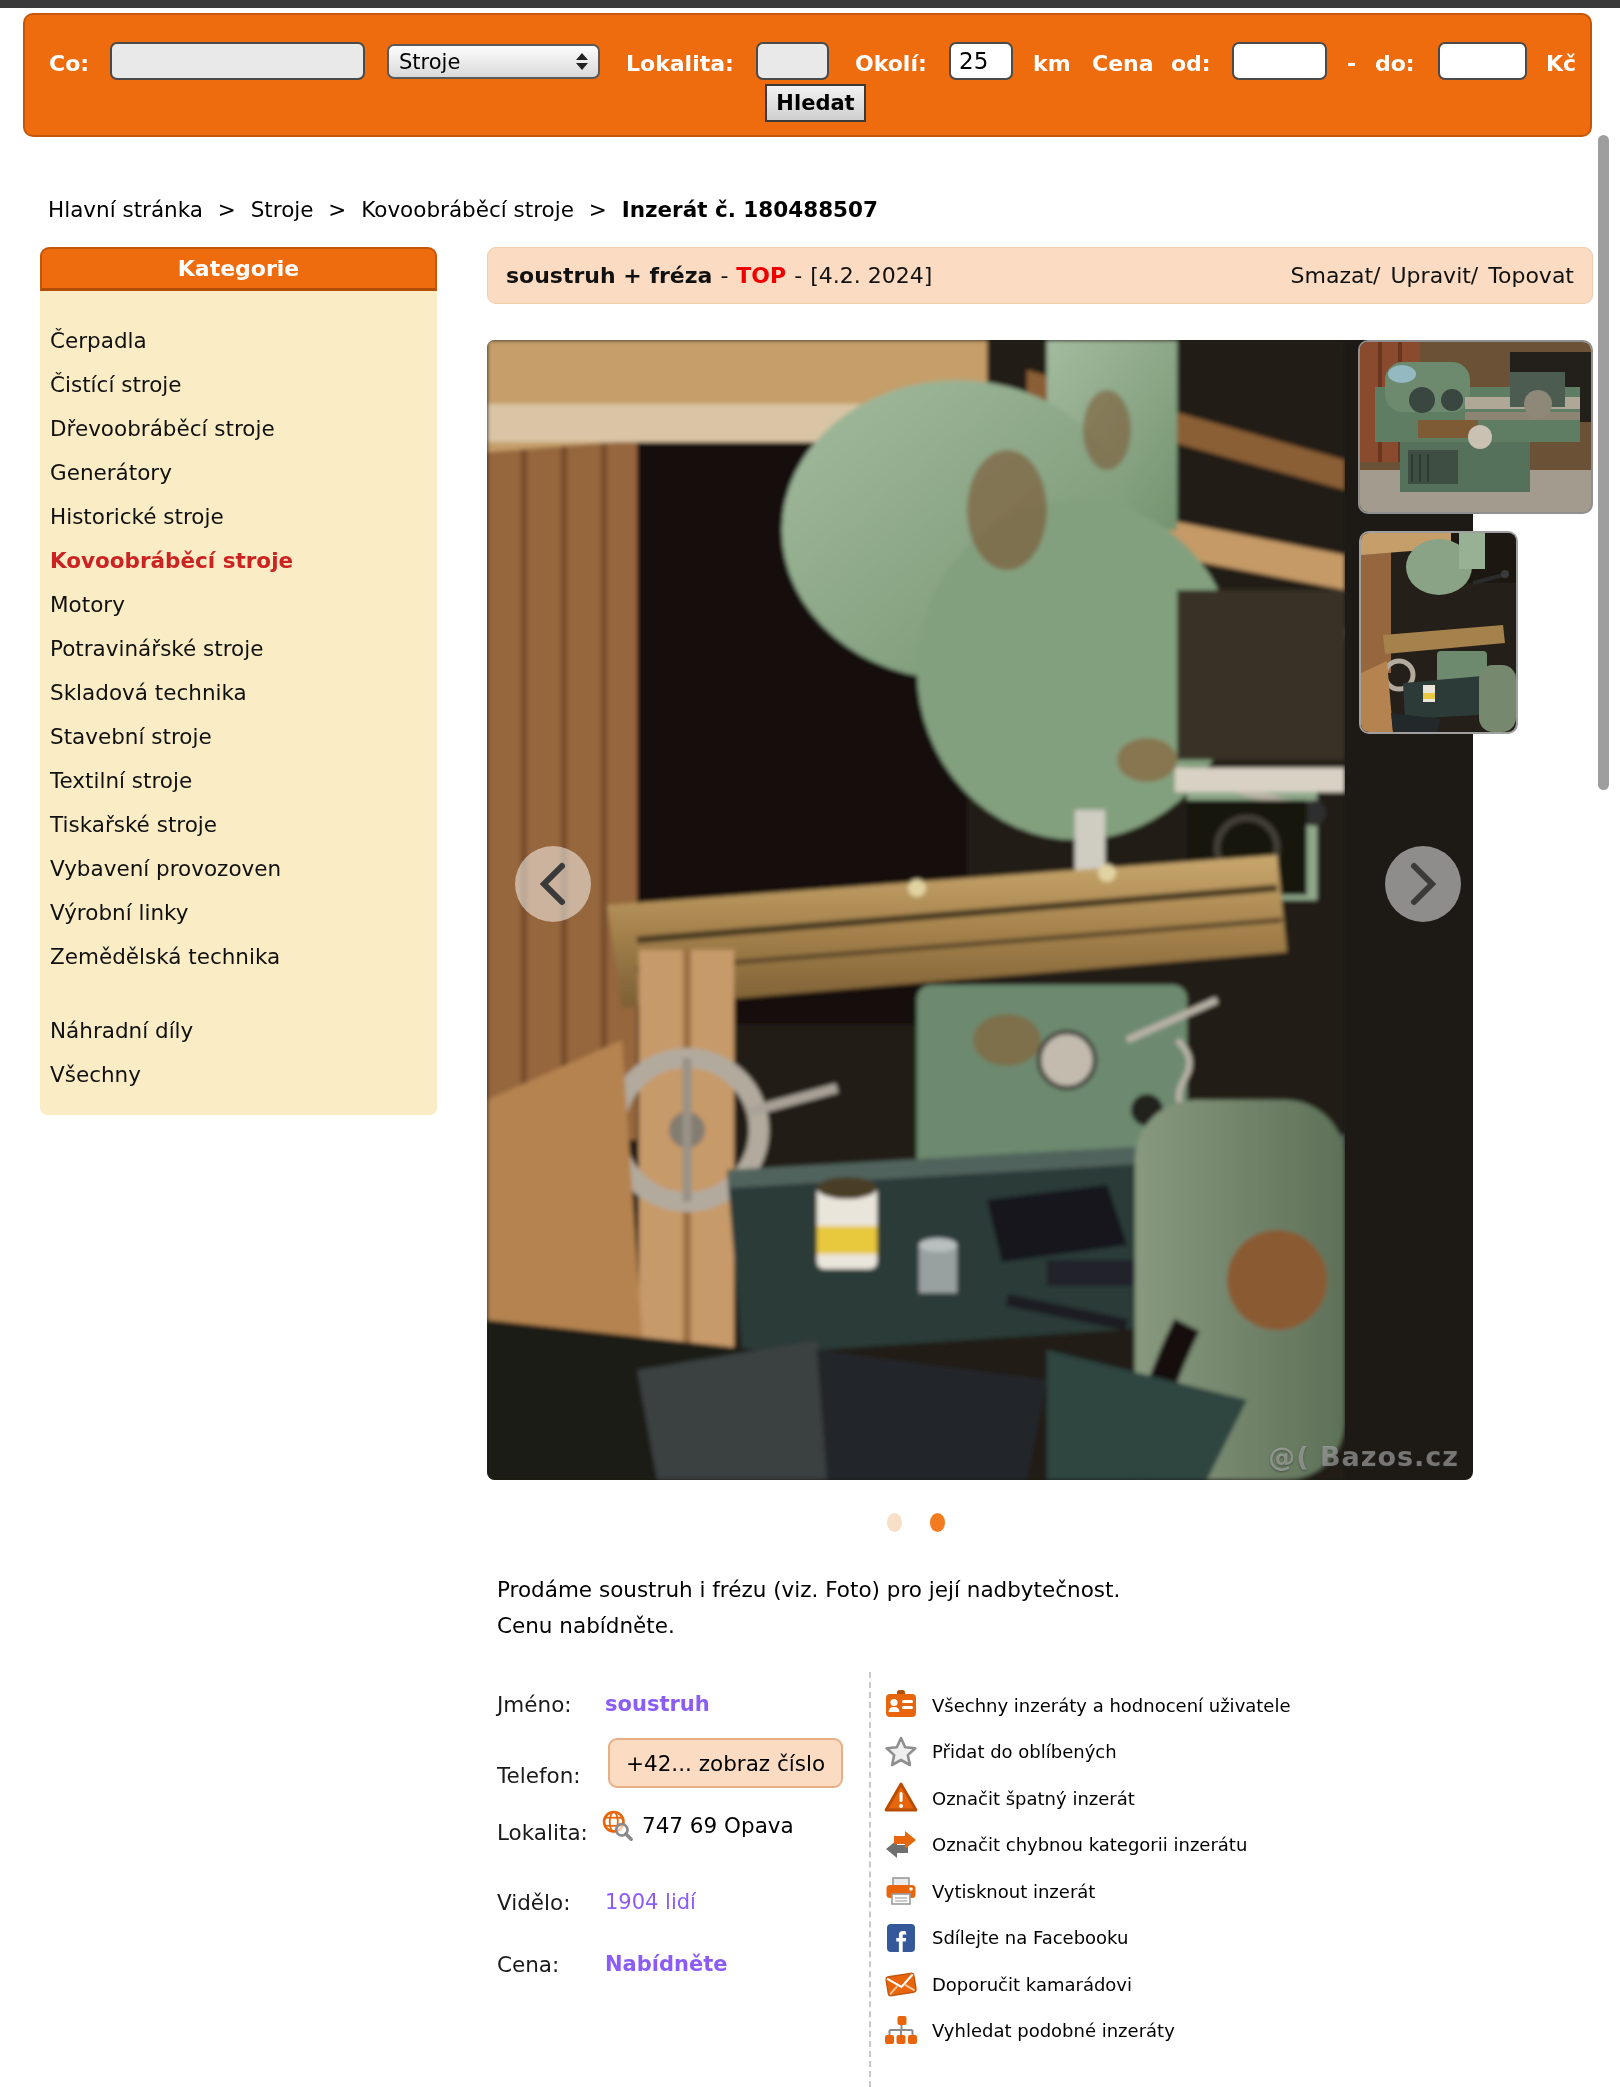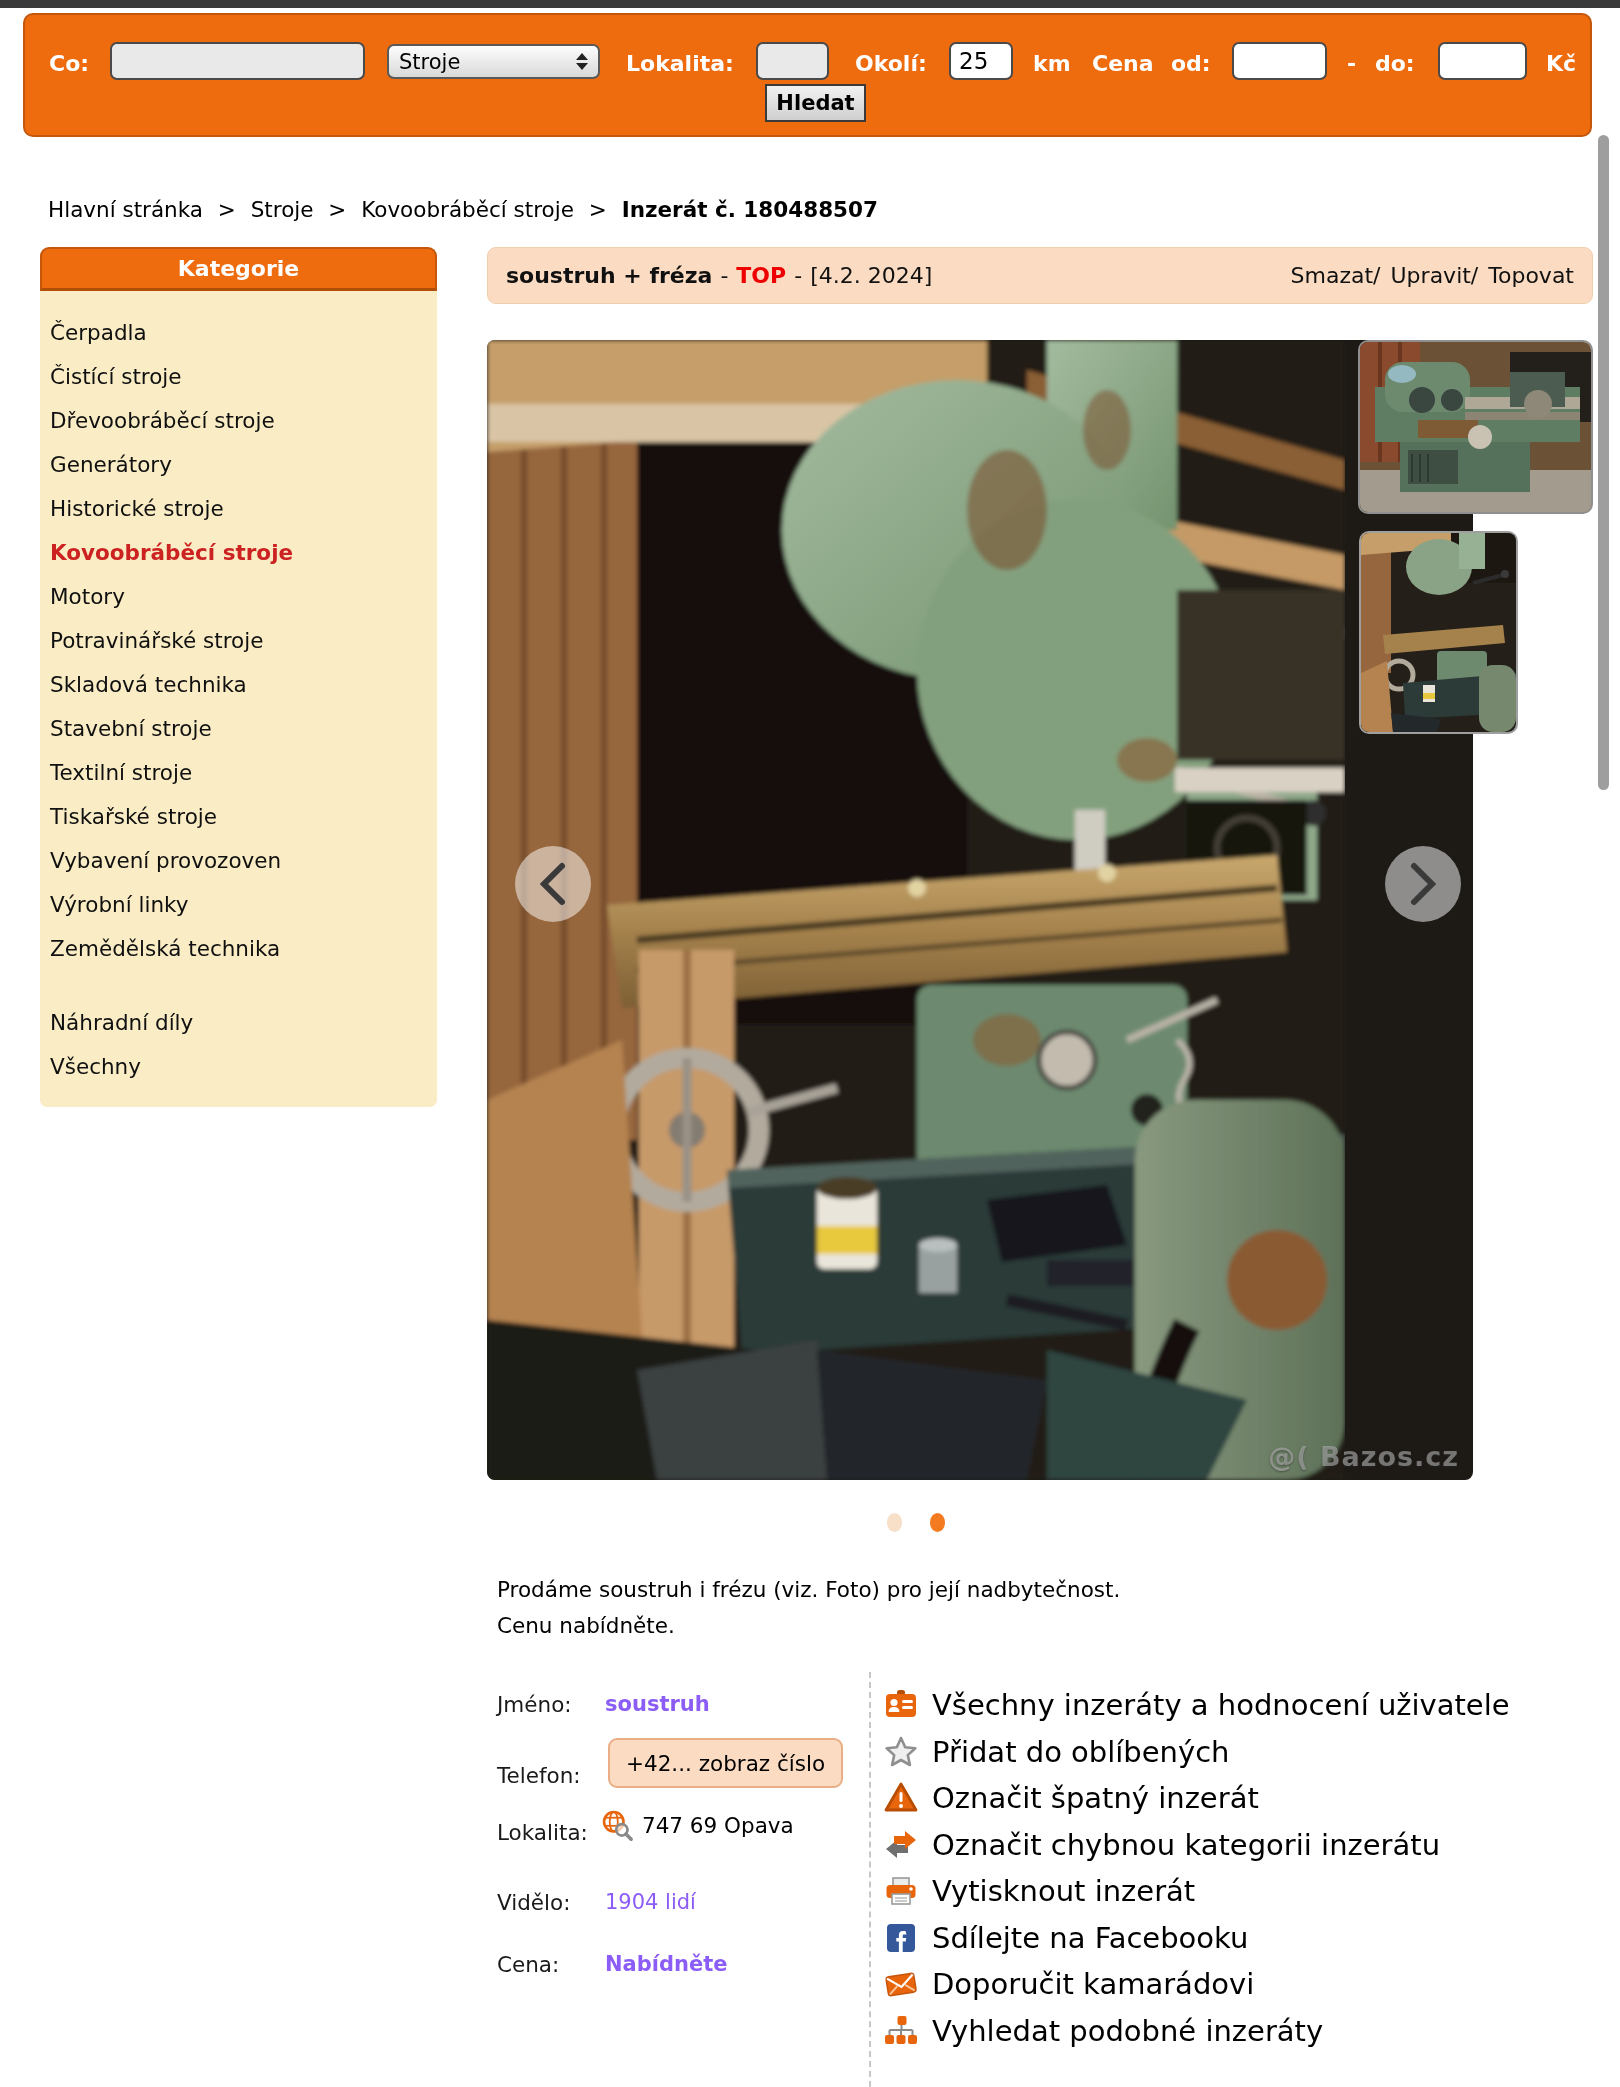--- a/index.html
+++ b/index.html
@@ -27,21 +27,21 @@
   
   .breadcrumb{position:absolute;left:48px;top:163px;font-size:21.5px;color:#000;margin-top:34px;}
   .breadcrumb .sep{margin:0 8px;}
   .breadcrumb .current{font-weight:bold;}
   .crumb-link{cursor:pointer;}
   
   .sidebar{position:absolute;left:40px;top:247px;width:397px;}
   .sidebar-header{height:44px;background:#EE6B0E;border:2px solid #c4570b;border-bottom:3px solid #b14e08;
     border-radius:9px 9px 0 0;box-sizing:border-box;color:#fff;font-weight:bold;font-size:22px;
     text-align:center;line-height:40px;}
-  .sidebar-body{background:#FAEDC5;border-radius:0 0 7px 7px;padding:20px 0 18px 0;}
+  .sidebar-body{background:#FAEDC5;border-radius:0 0 7px 7px;padding:28px 0 18px 0;}
   .cat-item{height:44px;line-height:44px;padding-left:10px;font-size:21.5px;color:#101010;cursor:pointer;white-space:nowrap;}
   .cat-item.active{color:#CC2222;font-weight:bold;}
   .cat-gap{height:30px;}
   
   .title-bar{position:absolute;left:487px;top:247px;width:1106px;height:57px;background:#FBDCC2;
     border:1px solid #f0cdad;border-radius:9px;box-sizing:border-box;display:flex;align-items:center;
     padding:0 18px;font-size:22px;}
   .title-bar .ttl{font-weight:bold;}
   .title-bar .top-badge{color:#EE0000;font-weight:bold;}
   .title-bar .spacer{flex:1;}
@@ -76,21 +76,21 @@
   .bold{font-weight:bold;}
   .phone-btn{position:absolute;left:608px;top:1738px;height:50px;padding:0 16px;background:#FBDCC2;
     border:2px solid #e9b astray;border:2px solid #e9ae85;border-radius:9px;font-size:21.5px;
     font-family:inherit;color:#000;cursor:pointer;}
   .loc-row{position:absolute;left:600px;top:1808px;display:flex;align-items:center;gap:8px;cursor:pointer;}
   .loc-text{font-size:21.5px;color:#000;}
   .divider{position:absolute;left:869px;top:1672px;height:415px;border-left:2px dashed #c8c8c8;}
   
   .qa-list{position:absolute;left:884px;top:1682px;width:560px;display:flex;flex-direction:column;}
   .qa-row{display:flex;align-items:center;gap:14px;height:46.5px;cursor:pointer;}
-  .qa-row .lbl{font-size:29px;color:#000;white-space:nowrap;}
+  .qa-row .lbl{font-size:18px;color:#000;white-space:nowrap;}
   .qa-icon{width:34px;height:34px;flex:0 0 34px;}
   
   .scroll-thumb{position:absolute;left:1598px;top:135px;width:11px;height:655px;border-radius:6px;background:#9e9e9e;cursor:pointer;}
 </style>
 </head>
 <body>
 
 <div id="page">
 
   <div class="top-strip"></div>

